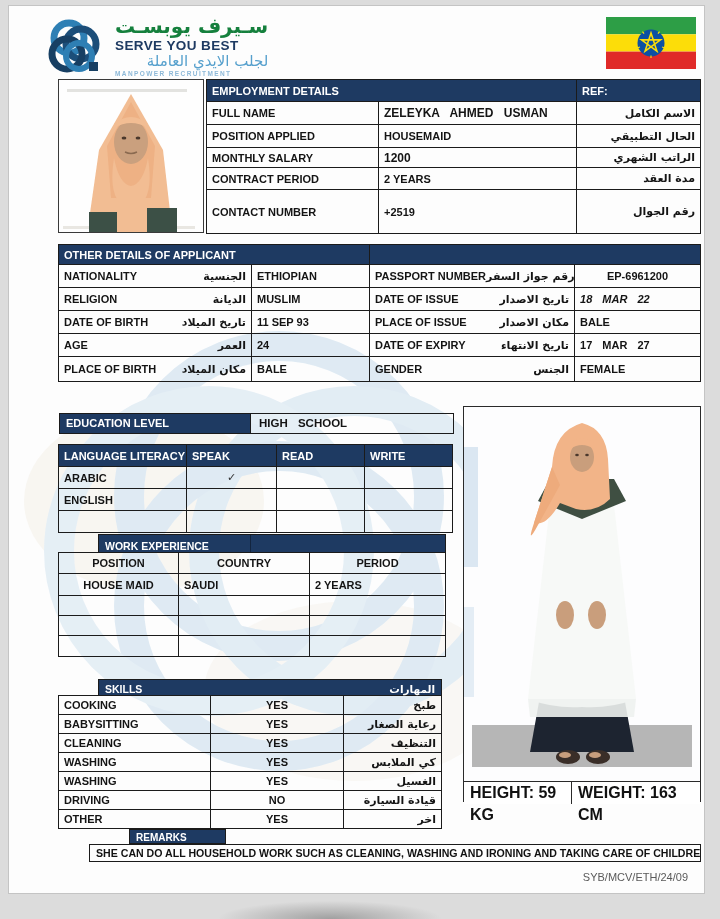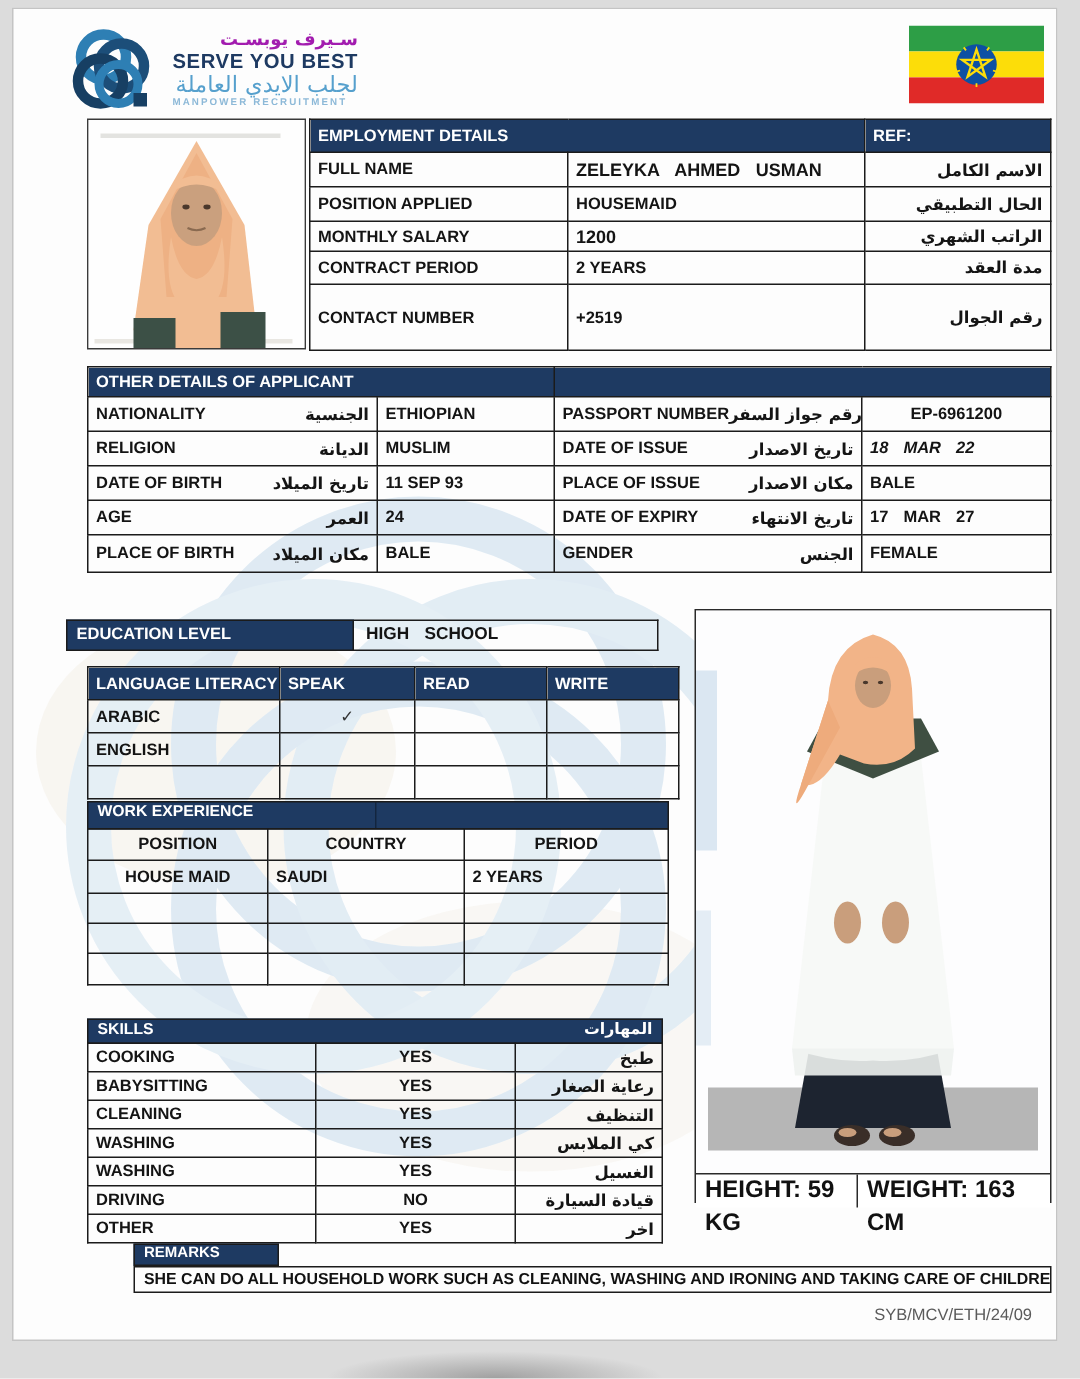--- a/index.html
+++ b/index.html
@@ -17,21 +17,21 @@
   .scan-bottom {
     position:absolute; left:0; top:893px; width:720px; height:26px;
     background:radial-gradient(ellipse 160px 26px at 330px 100%, rgba(110,110,110,.55), transparent 70%);
   }
   .wm { position:absolute; left:15px; top:255px; z-index:0; opacity:.55; }
   .z { position:absolute; z-index:1; }
 
   
   .logo-block { left:30px; top:8px; display:flex; align-items:center; gap:8px; }
   .logo-text { display:flex; flex-direction:column; line-height:1.12; }
-  .logo-ar-title { font-family:"DejaVu Sans", sans-serif; font-weight:bold; font-size:12px; color:#a21caf; }
+  .logo-ar-title { font-family:"DejaVu Sans", sans-serif; font-weight:bold; font-size:20px; color:#15803d; }
   .logo-title { font-weight:bold; font-size:13.5px; color:#1e3a62; letter-spacing:.4px; }
   .logo-ar-sub { font-family:"DejaVu Sans", sans-serif; font-size:15px; color:#56a0cd; }
   .logo-sub { font-size:6.5px; font-weight:bold; color:#8db9d8; letter-spacing:1.4px; }
 
   
   .flag { left:597px; top:11px; }
 
   
   .portrait-box { left:49px; top:73px; width:146px; height:154px; border:1px solid #3a3a3a; background:#fff; }
   .photo-box { left:454px; top:400px; width:238px; height:396px; border:1px solid #2a2a2a; background:#fdfdfe; }
@@ -53,31 +53,31 @@
   td.ar { text-align:right; font-family:"DejaVu Sans", sans-serif; font-size:11.5px; padding-right:7px; }
   td.ctr { text-align:center; }
   td.muted { color:#7a7a7a;font-style:italic; }
   .wsp { word-spacing:7px; }
   td.topal { vertical-align:top; padding-top:6px; }
 
   .emp-table { left:197px; top:73px; width:495px; }
   .other-table { left:49px; top:238px; width:643px; }
 
   
-  .edu-row { left:35px; top:407px; display:flex; height:21px;align-items:center; }
+  .edu-row { left:50px; top:407px; display:flex; height:21px;align-items:center; }
   .edu-hd { width:192px; border:1px solid #1b1b1b; background:#1e3a62; color:#fff;
             font-size:11px; font-weight:bold; line-height:19px; padding-left:6px; }
   .edu-val { width:203px; border:1px solid #1b1b1b; border-left:none; font-size:11.5px;
              font-weight:bold; color:#141414; line-height:19px; padding-left:8px; }
 
   .lang-table { left:49px; top:438px; width:395px; }
 
   
   .bar { border:1px solid #1b1b1b; font-size:10.5px; font-weight:bold; padding:0 6px;
-         display:flex; justify-content:space-between; align-items:flex-start; }
+         display:flex; justify-content:space-between; align-items:flex-end;margin-left:40px; }
   .work-wrap { left:49px; top:528px; width:388px; }
   .work-bar { height:19px; }
   .bar-div { border-left:1px solid rgba(0,0,0,.35); align-self:stretch; }
   .skills-wrap { left:49px; top:673px; width:384px; }
   .skills-bar { height:17px; font-family:"DejaVu Sans", sans-serif; }
   table.sub { margin-top:-1px; width:100%; }
 
   
   .remarks-wrap { left:80px; top:823px; width:612px; }
   .remarks-bar { width:97px; height:15px; font-size:10px; }

